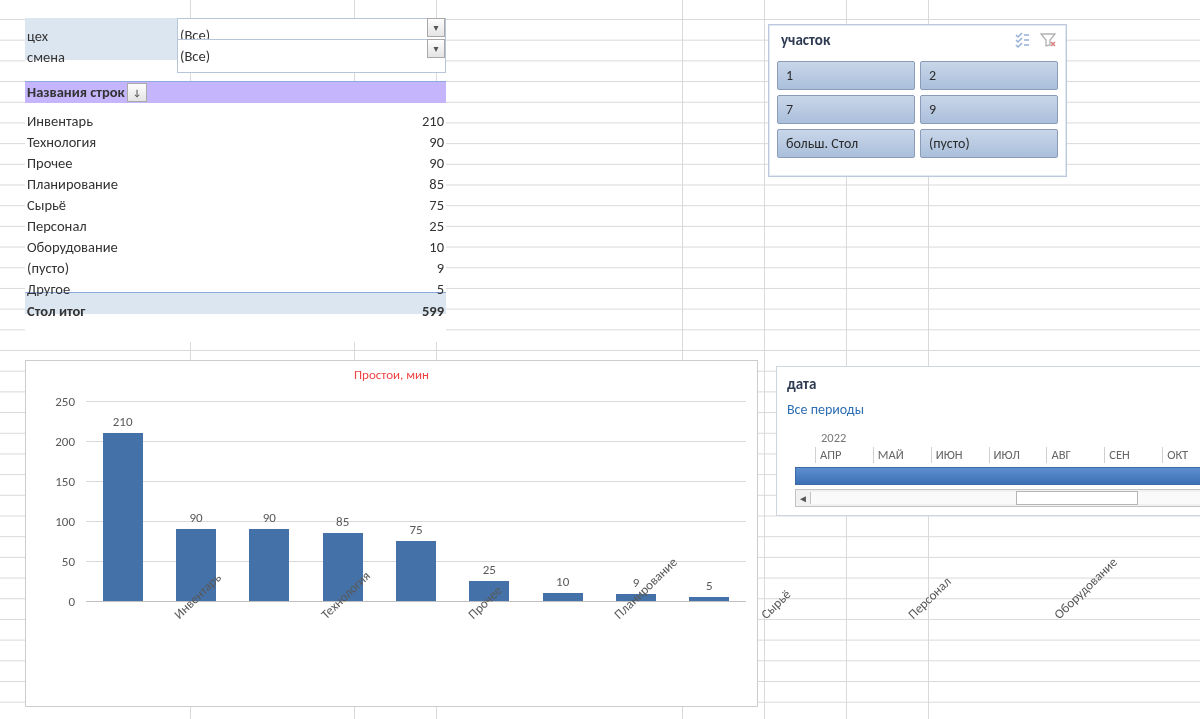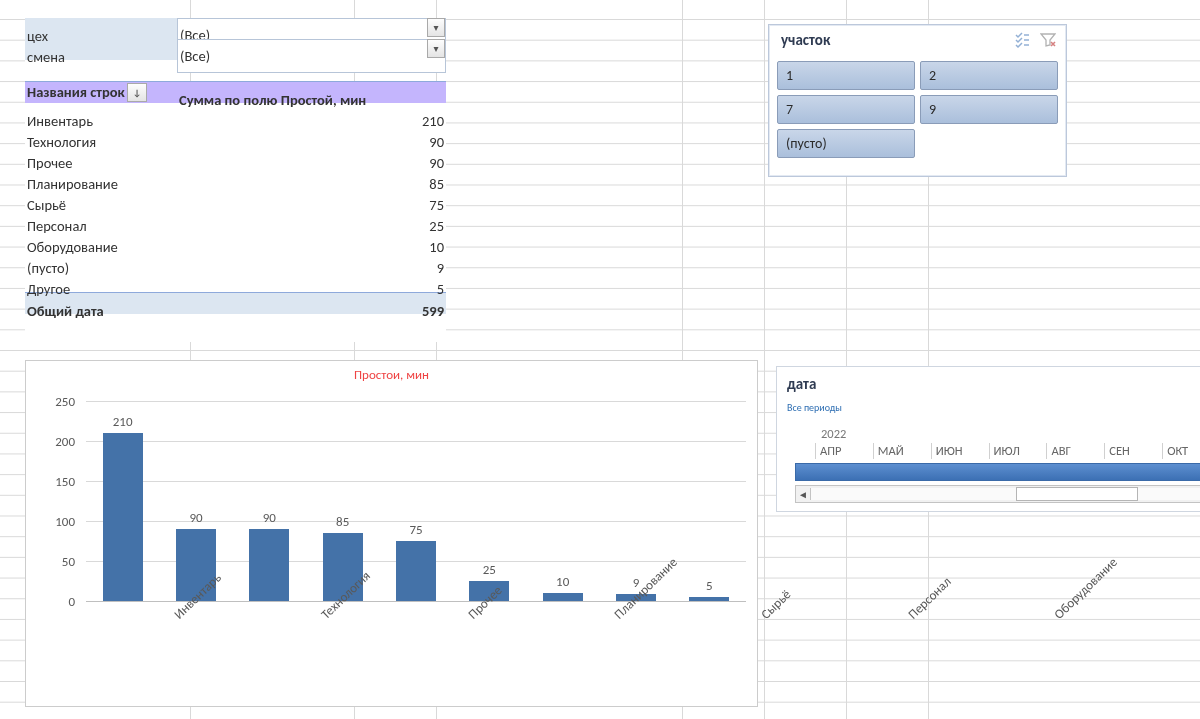--- a/index.html
+++ b/index.html
@@ -243,21 +243,21 @@
     box-sizing: border-box;
   }
   .timeline-title {
     font-weight: bold;
     font-size: 15px;
     color: #2f3b52;
     padding-bottom: 8px;
   }
   .timeline-sub {
     color: #2f6fb3;
-    font-size: 10px;
+    font-size: 14px;
     padding-bottom: 12px;
   }
   .timeline-axis {
     margin-left: 8px;
   }
   .timeline-year {
     font-size: 12.5px;
     color: #777;
     padding-left: 26px;
     padding-bottom: 2px;
@@ -339,21 +339,20 @@
         <span>(Все)</span>
         <span class="dropdown-btn">▾</span>
       </div>
     </div>
     <div class="row" style="height:21px;"></div>
     <div class="row header-row">
       <div class="col-a">
         <span>Названия строк</span>
         <span class="sort-btn">↓</span>
       </div>
-      <div class="col-b" style="font-weight:bold;">Сумма по полю Простой, мин</div>
     </div>
 
     <div id="pivot-rows">
         <div class="row">
           <div class="col-a">Инвентарь</div>
           <div class="col-b num">210</div>
         </div>
         <div class="row">
           <div class="col-a">Технология</div>
           <div class="col-b num">90</div>
@@ -382,21 +381,21 @@
           <div class="col-a">(пусто)</div>
           <div class="col-b num">9</div>
         </div>
         <div class="row">
           <div class="col-a">Другое</div>
           <div class="col-b num">5</div>
         </div>
       </div>
 
     <div class="row total-row">
-      <div class="col-a">Общий дата</div>
+      <div class="col-a">Стол итог</div>
       <div class="col-b num">599</div>
     </div>
   </div>
 
   <div class="chart">
     <div class="chart-title">Простои, мин</div>
     <div class="y-axis" id="y-axis">
         <div class="y-tick" style="top: 200px;">0</div>
         <div class="y-tick" style="top: 160px;">50</div>
         <div class="y-tick" style="top: 120px;">100</div>
@@ -491,20 +490,21 @@
             <path d="M1 2h14l-5 6v5l-4 1V8z" fill="none" stroke="#888" stroke-width="1.3"></path>
             <path d="M11 10l4 4M15 10l-4 4" stroke="#c04040" stroke-width="1.6"></path>
           </svg>
       </span>
     </div>
     <div class="slicer-body" id="slicer-body">
         <div class="slicer-item">1</div>
         <div class="slicer-item">2</div>
         <div class="slicer-item">7</div>
         <div class="slicer-item">9</div>
+        <div class="slicer-item">больш. Стол</div>
         <div class="slicer-item">(пусто)</div>
       </div>
   </div>
 
   <div class="timeline">
     <div class="timeline-title">дата</div>
     <div class="timeline-sub">Все периоды</div>
     <div class="timeline-axis">
       <div class="timeline-year">2022</div>
       <div class="timeline-months" id="timeline-months">

